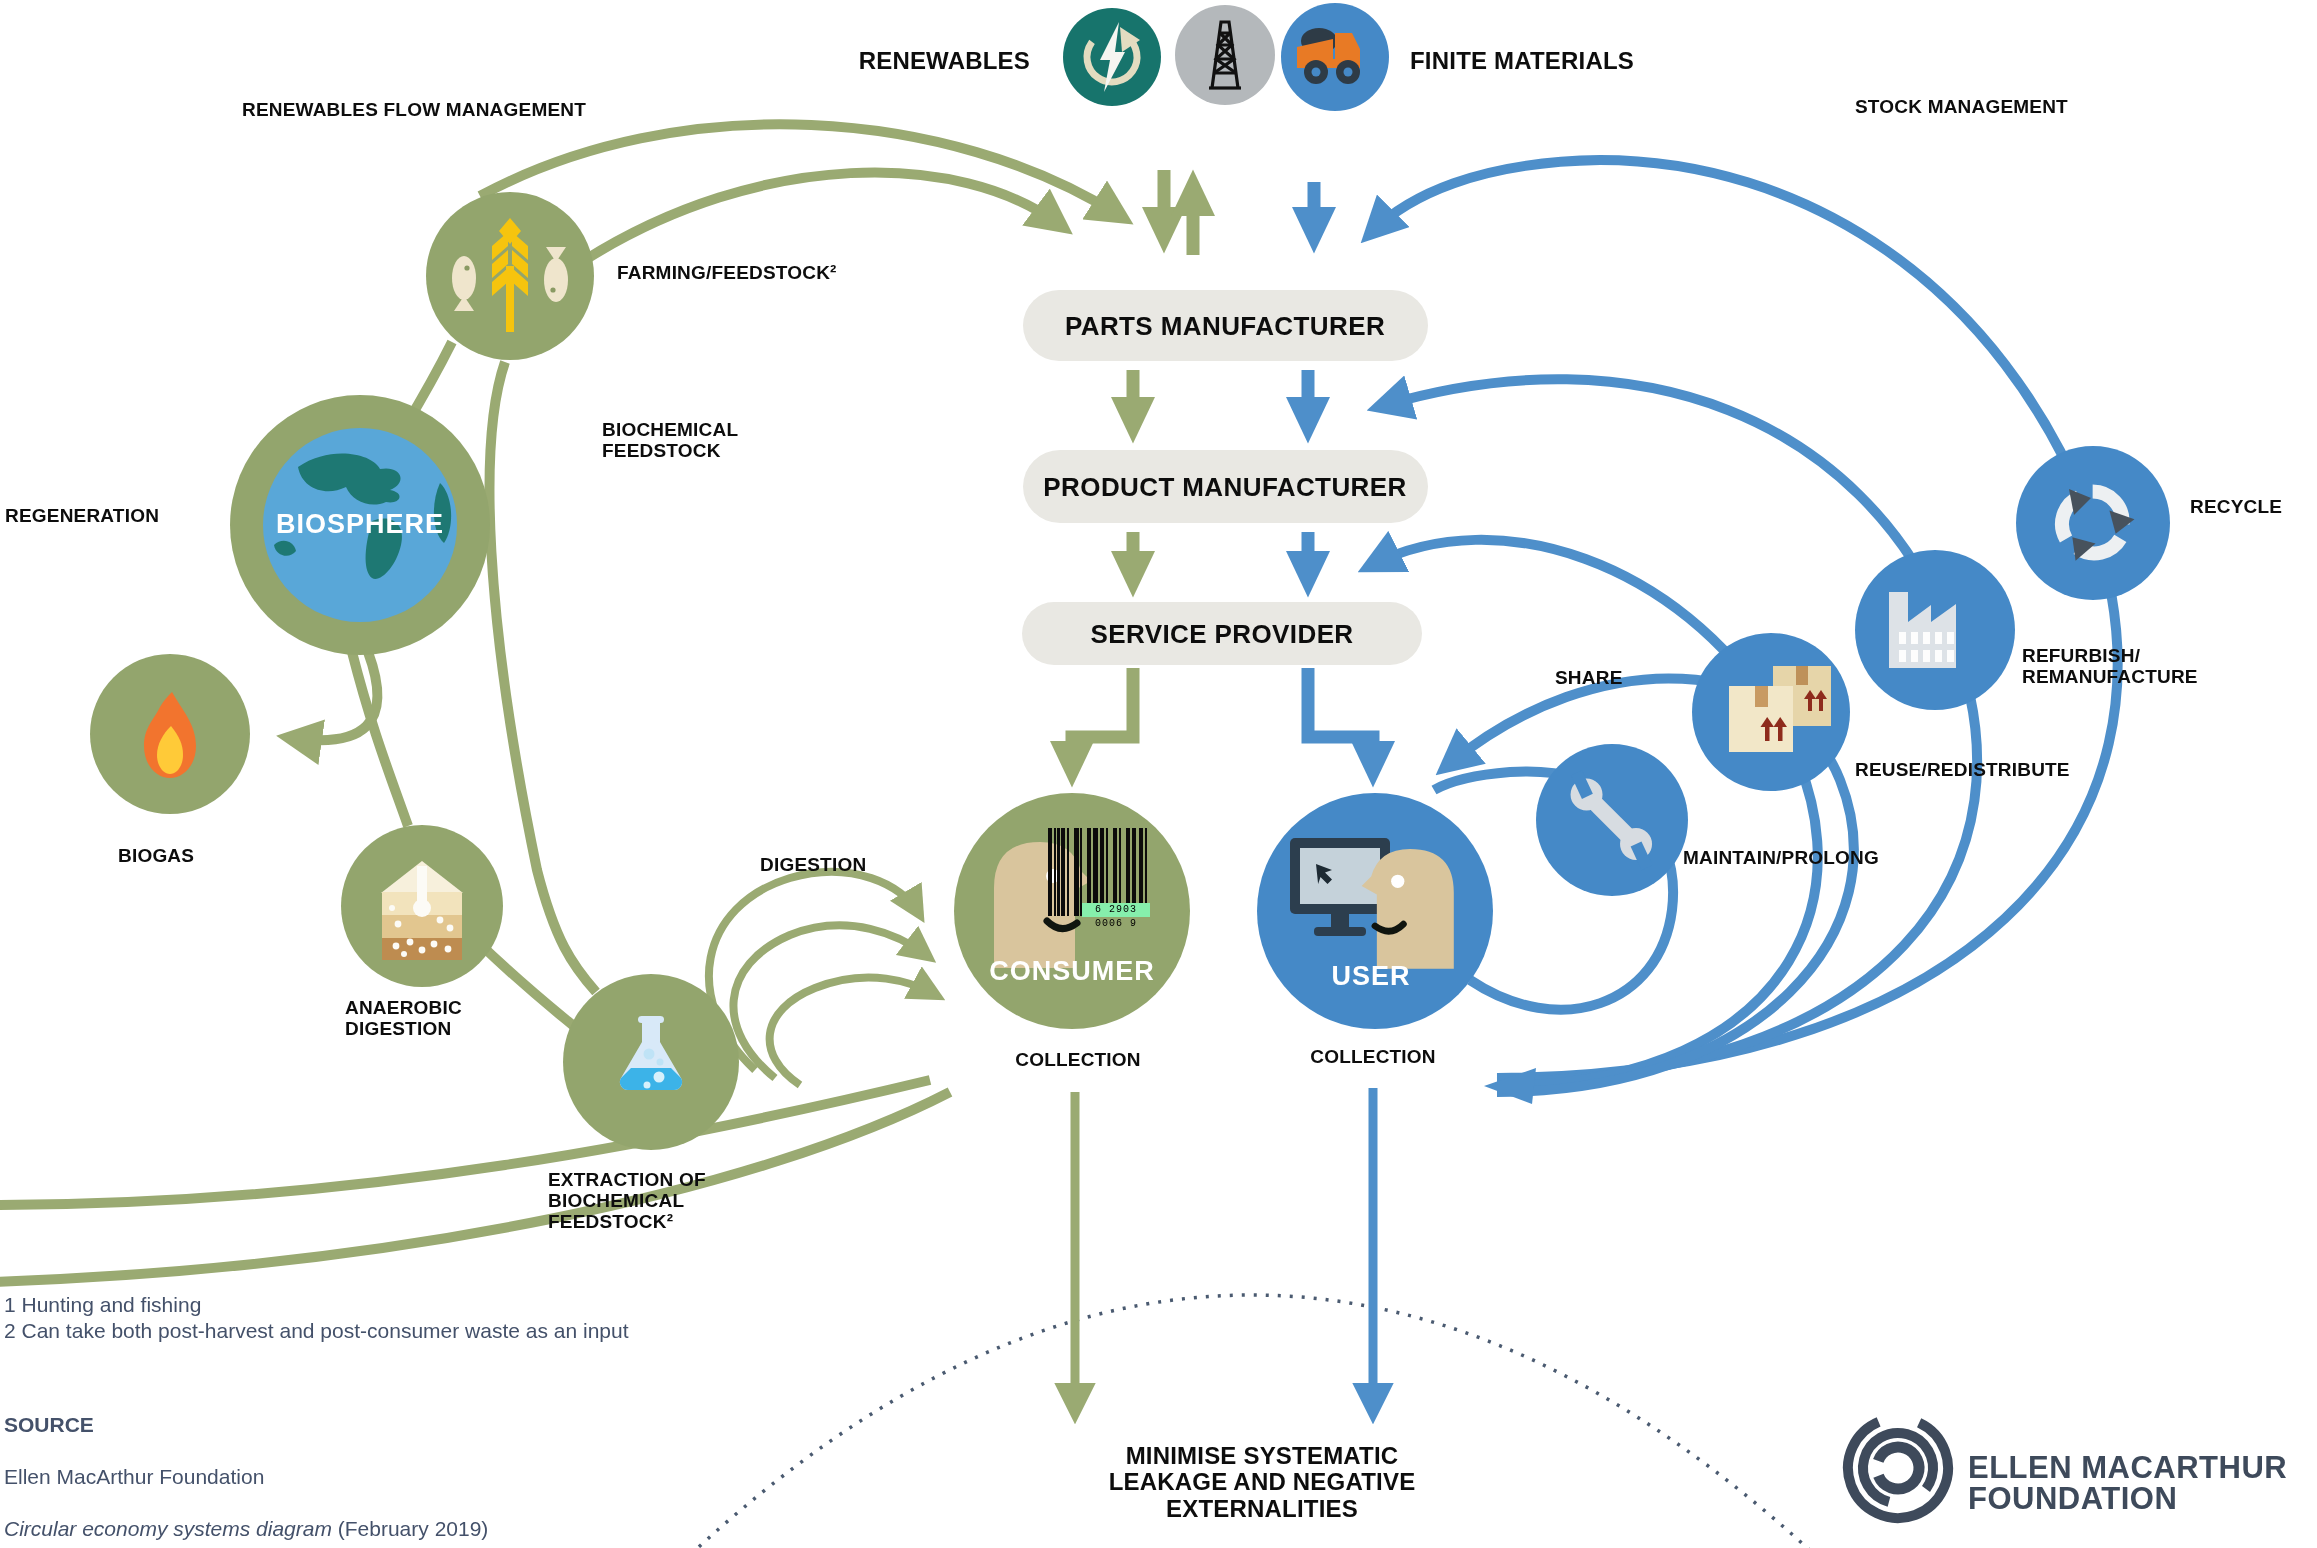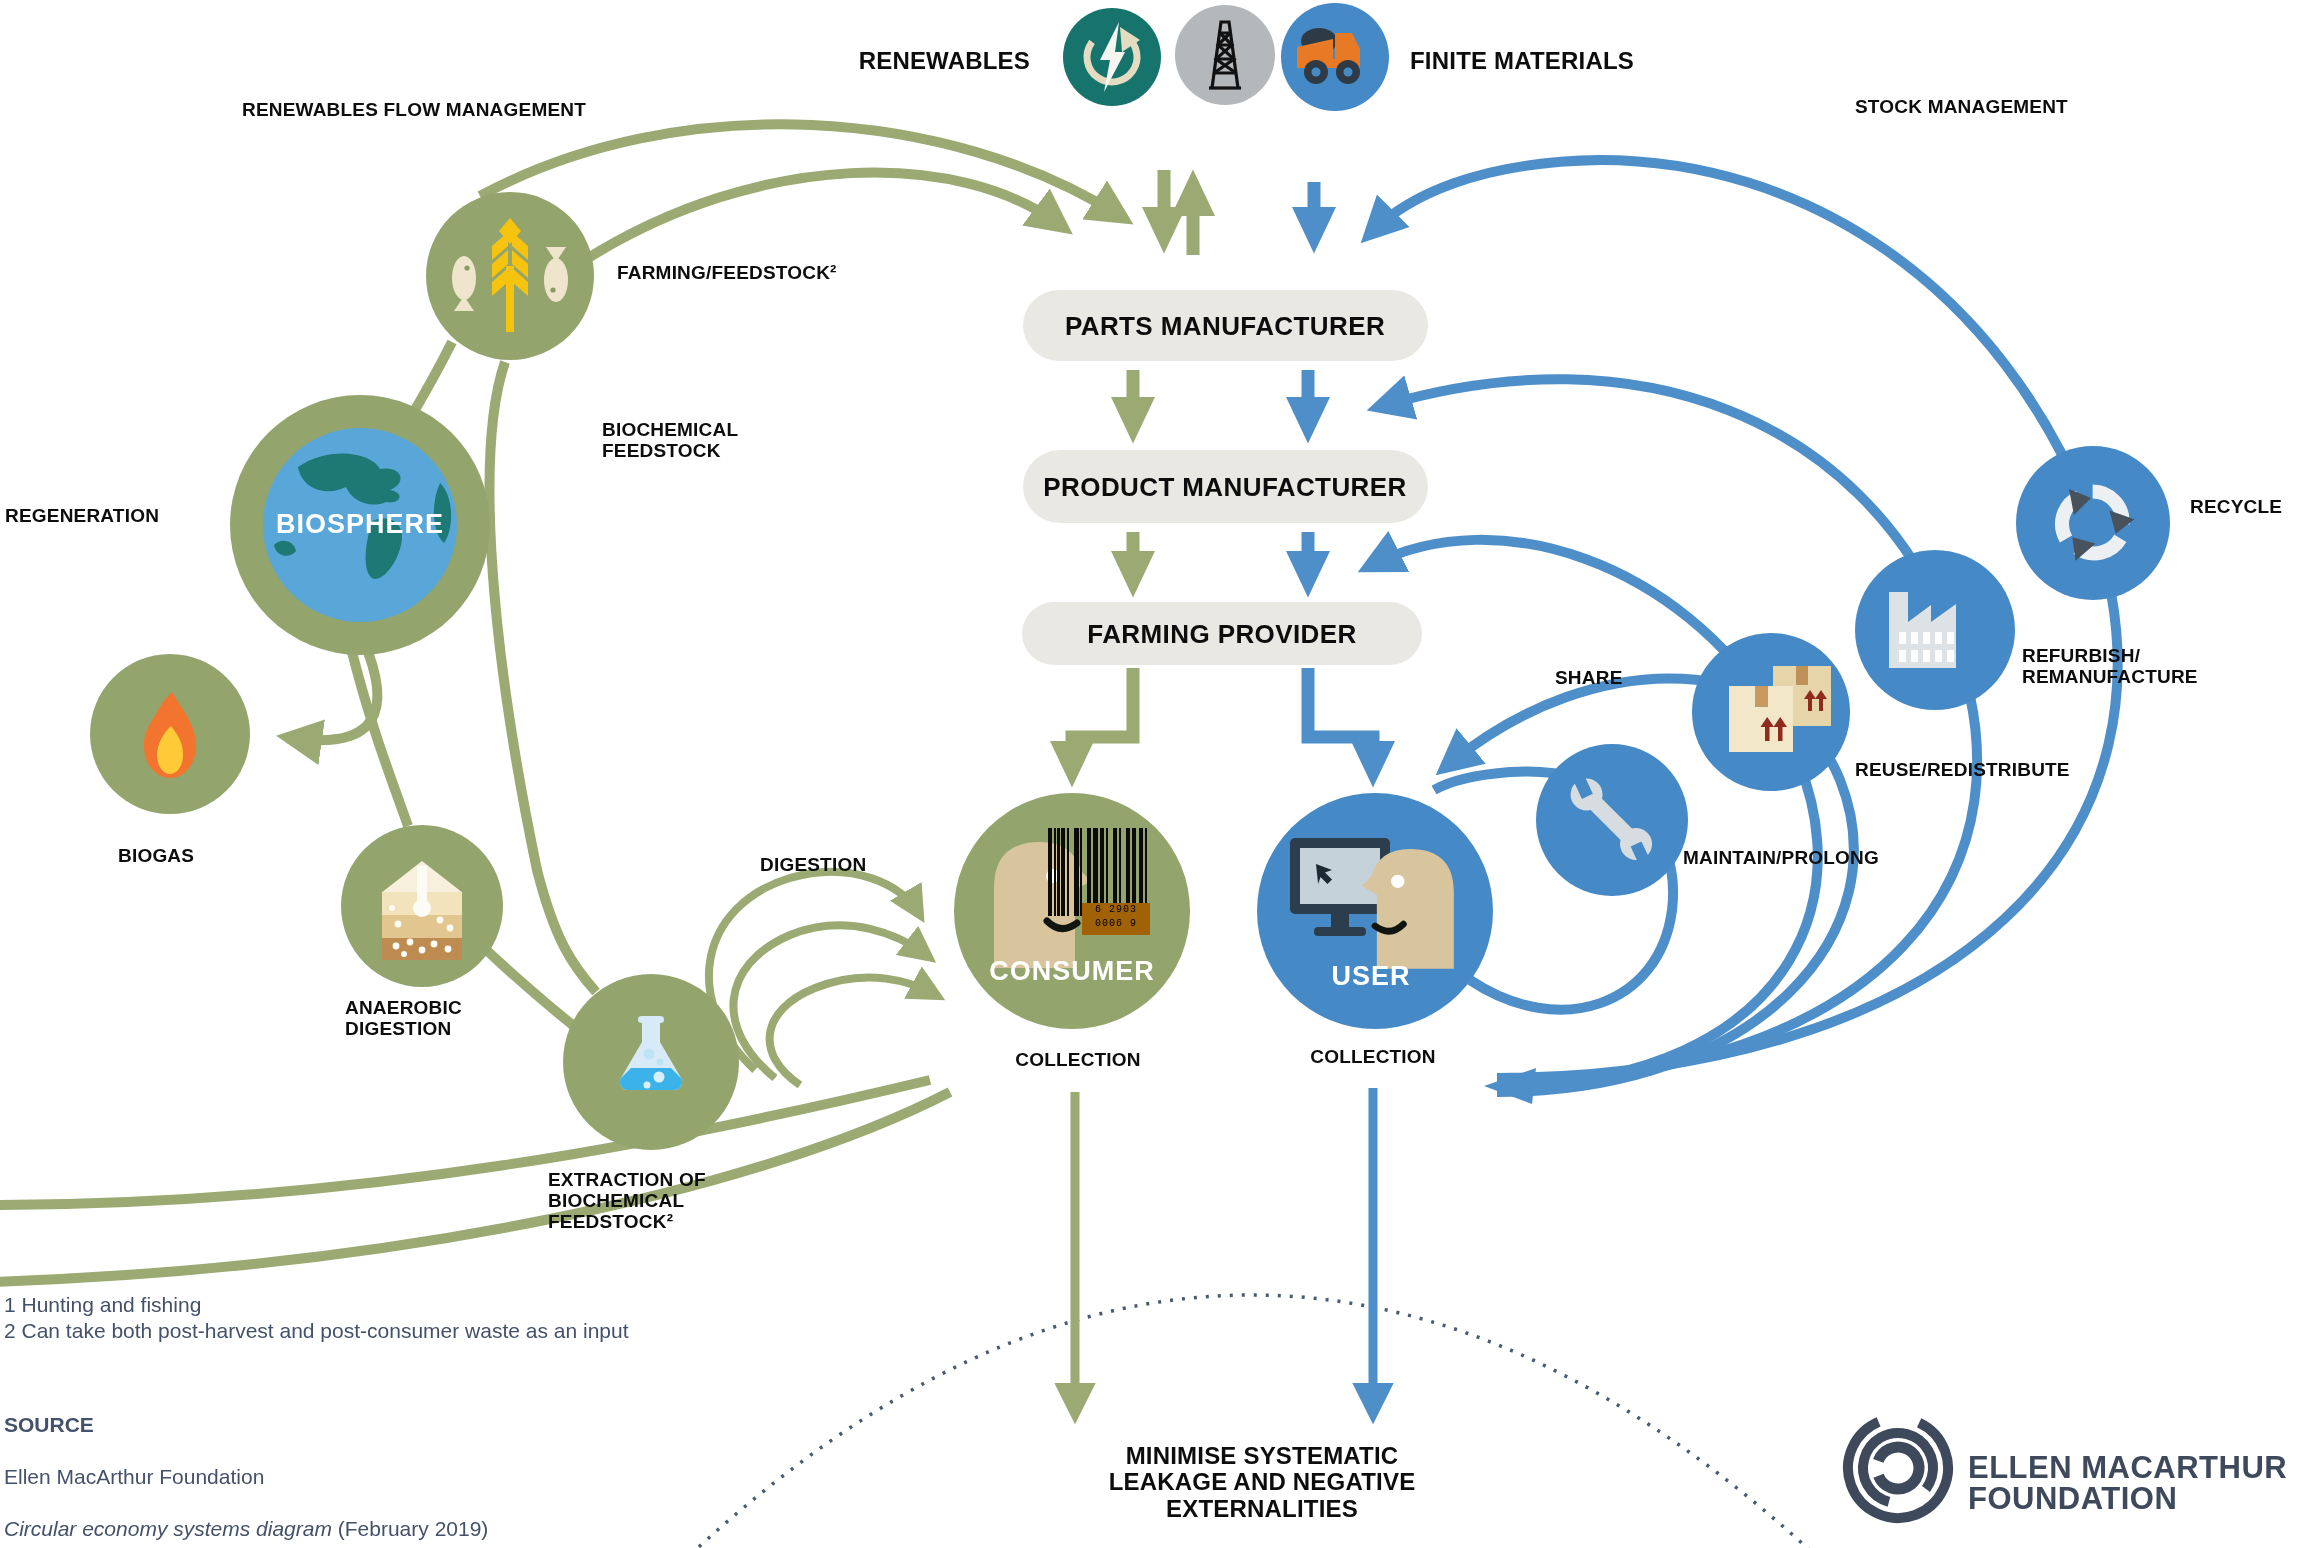--- a/index.html
+++ b/index.html
@@ -11,21 +11,21 @@
   .ctr{transform:translate(-50%,-50%);text-align:center;}
   .white{color:#ffffff;}
   .boxlbl{font-size:26px;letter-spacing:.4px;}
   .biglbl{font-size:24px;margin-left:40px;}
   .src{position:absolute;font-weight:400;font-size:21px;color:#44516a;line-height:26px;white-space:pre-line;}
   .src b{font-weight:700;}
   .barcode{position:absolute;left:1048px;top:828px;width:100px;height:88px;
      background:
        repeating-linear-gradient(90deg,#0b0b0b 0 4px,transparent 4px 6px,#0b0b0b 6px 8px,transparent 8px 13px),
        repeating-linear-gradient(90deg,transparent 0 9px,#0b0b0b 9px 12px,transparent 12px 19px);}
-  .bcdigits{position:absolute;left:1082px;top:903px;width:68px;height:32px;background:#a16207;
+  .bcdigits{position:absolute;left:1082px;top:903px;width:68px;height:14px;background:#86efac;
      font-family:"Liberation Mono",monospace;font-size:10px;line-height:14px;color:#000;
      text-align:center;letter-spacing:1px;}
   .logotext{position:absolute;left:1968px;top:1452px;font-weight:800;font-size:31px;line-height:31px;
      color:#3e4a5b;letter-spacing:.5px;white-space:pre-line;}
 </style>
 </head>
 <body>
 
 <div id="canvas">
 
@@ -288,21 +288,21 @@
   </g>
 </svg>
 
 <div class="lbl" style="left:242px;top:100px;">RENEWABLES FLOW MANAGEMENT</div>
 <div class="lbl" style="left:1855px;top:97px;">STOCK MANAGEMENT</div>
 <div class="lbl" style="left:790px;top:48px;width:240px;text-align:right;font-size:24px;">RENEWABLES</div>
 <div class="lbl" style="left:1410px;top:48px;font-size:24px;">FINITE MATERIALS</div>
 
 <div class="lbl ctr boxlbl" style="left:1225px;top:326px;">PARTS MANUFACTURER</div>
 <div class="lbl ctr boxlbl" style="left:1225px;top:487px;">PRODUCT MANUFACTURER</div>
-<div class="lbl ctr boxlbl" style="left:1222px;top:634px;">FARMING PROVIDER</div>
+<div class="lbl ctr boxlbl" style="left:1222px;top:634px;">SERVICE PROVIDER</div>
 
 <div class="lbl" style="left:617px;top:263px;">FARMING/FEEDSTOCK²</div>
 <div class="lbl" style="left:602px;top:420px;">BIOCHEMICAL
 FEEDSTOCK</div>
 <div class="lbl" style="left:5px;top:506px;">REGENERATION</div>
 <div class="lbl ctr white" style="left:360px;top:525px;font-size:27px;letter-spacing:1px;">BIOSPHERE</div>
 <div class="lbl" style="left:118px;top:846px;">BIOGAS</div>
 <div class="lbl" style="left:345px;top:998px;">ANAEROBIC
 DIGESTION</div>
 <div class="lbl" style="left:548px;top:1170px;">EXTRACTION OF

